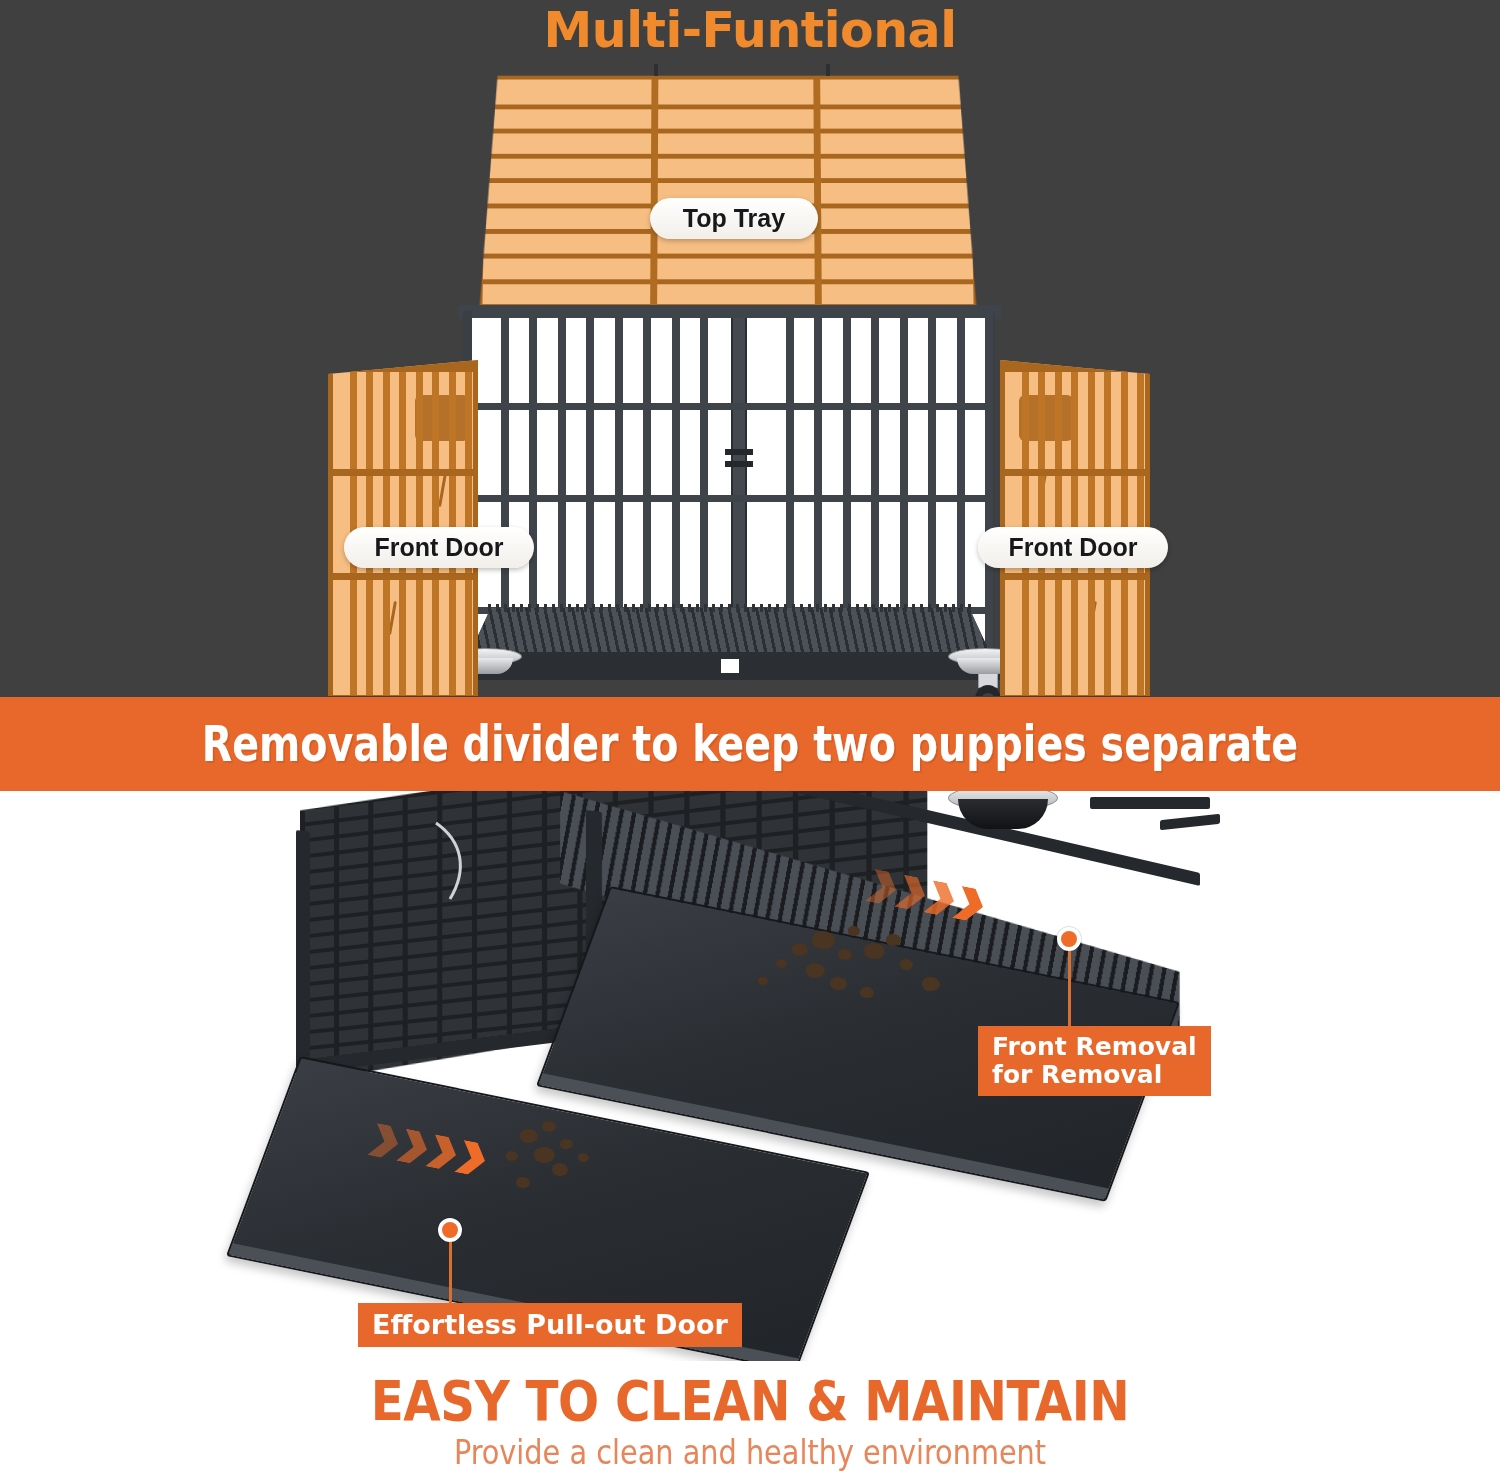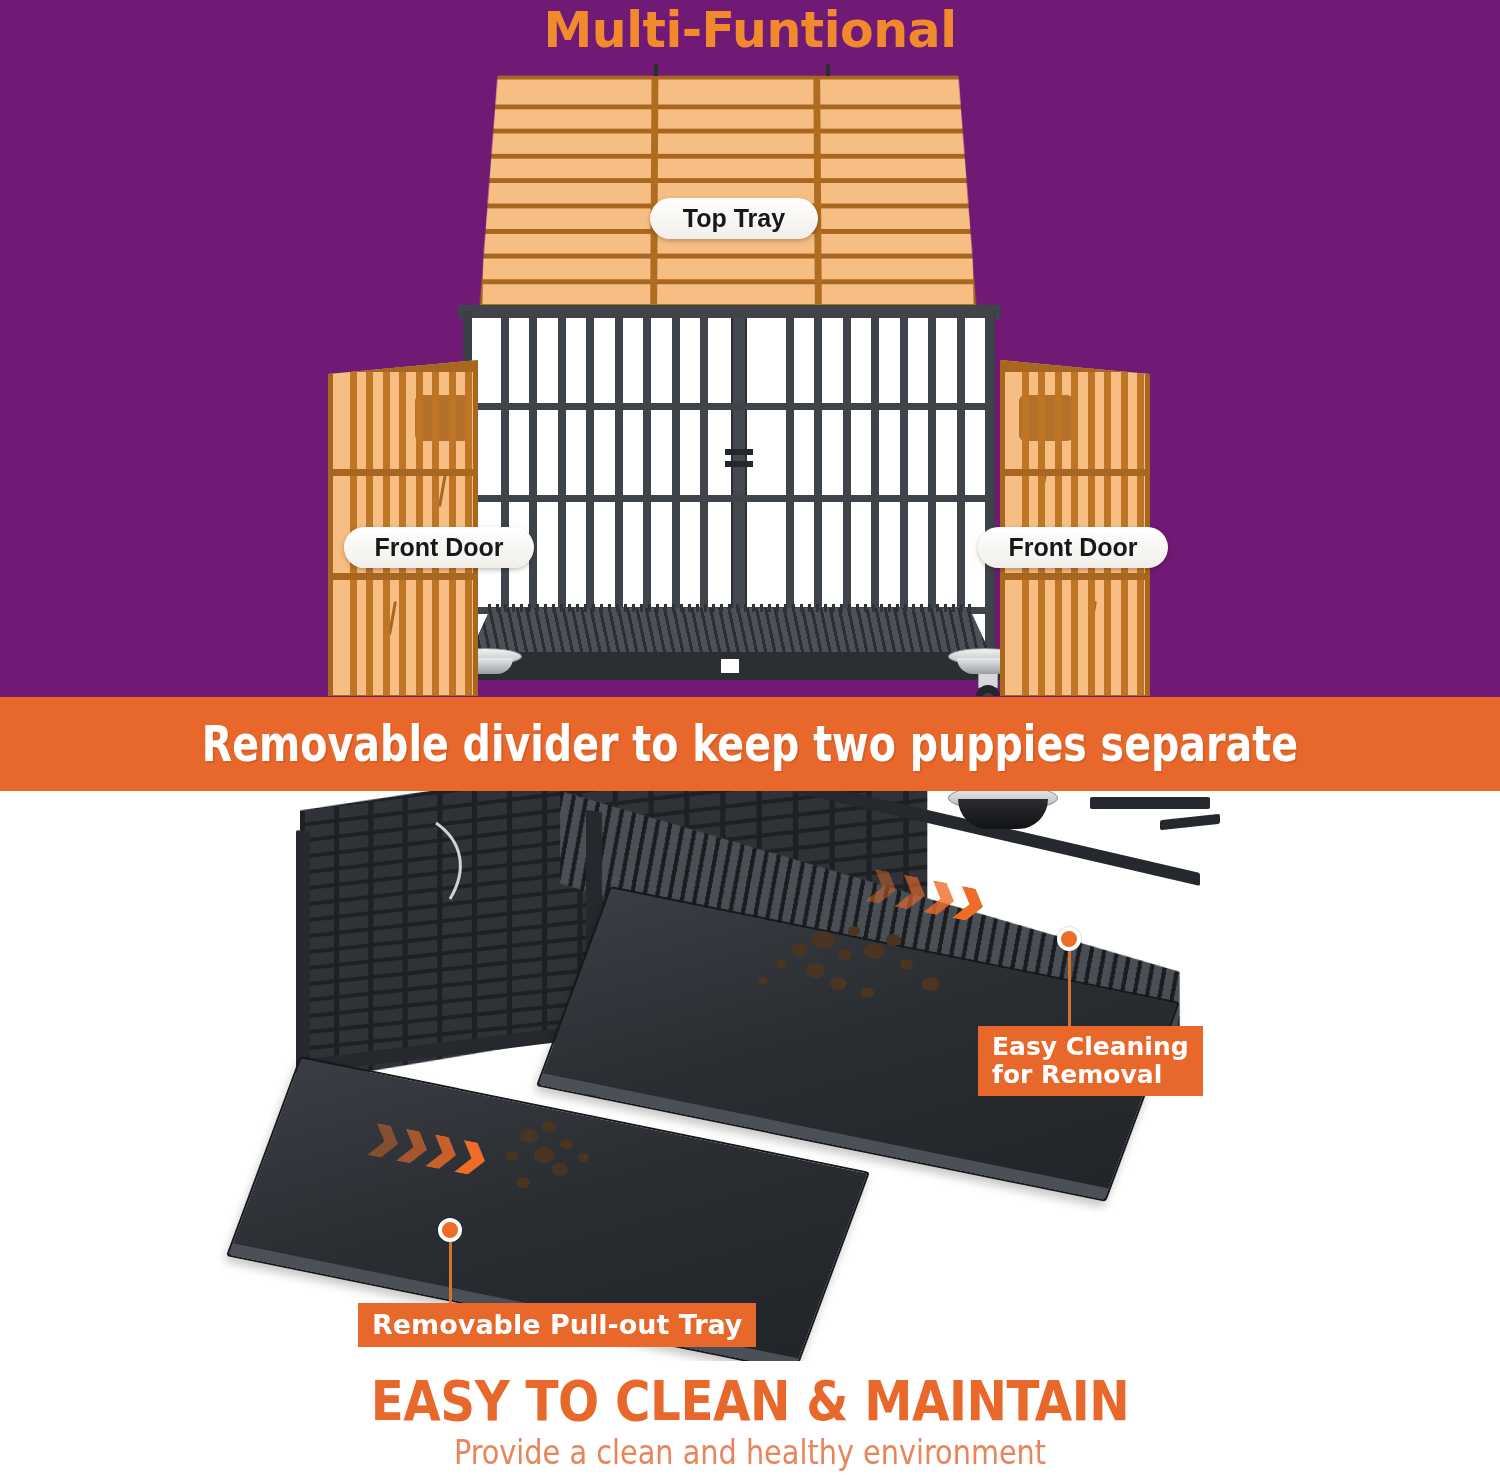--- a/index.html
+++ b/index.html
@@ -2,21 +2,21 @@
 <html><head>
 <meta charset="utf-8">
 <style>
   * { box-sizing: border-box; margin: 0; padding: 0; }
   html, body {
     width: 1500px; height: 1478px;
     background: #ffffff;
     font-family: "Liberation Sans", sans-serif;
     overflow: hidden;
   }
-  #page { position: relative; width: 1500px; height: 1258px; background: #701a75; }
+  #page { position: relative; width: 1500px; height: 1258px; background: #404040; }
 
   
   .title {
     position: absolute; left: 0; top: 2px; width: 1500px;
     text-align: center;
     font-size: 49px; font-weight: bold;
     letter-spacing: -0.5px;
     color: #F08A2C;
     font-family: "DejaVu Sans", sans-serif;
   }
@@ -443,26 +443,26 @@
     <div class="debris" style="left:560px; top:348px; width:13px; height:10px;"></div>
     <div class="debris" style="left:506px; top:360px; width:12px; height:10px;"></div>
     <div class="debris" style="left:552px; top:372px; width:16px; height:13px;"></div>
     <div class="debris" style="left:578px; top:362px; width:11px; height:9px;"></div>
     <div class="debris" style="left:516px; top:386px; width:14px; height:11px;"></div>
   </div>
 
   <div class="dot" style="left:1057px; top:927px;"></div>
   <div class="leader" style="left:1068px; top:951px; height:78px;"></div>
   <div class="tag tag-removal">
-    <span>Easy Cleaning</span>
+    <span>Front Removal</span>
     <span>for Removal</span>
   </div>
 
   <div class="dot" style="left:438px; top:1218px;"></div>
   <div class="leader" style="left:449px; top:1242px; height:64px;"></div>
   <div class="tag tag-tray">
-    <span>Removable Pull-out Tray</span>
+    <span>Effortless Pull-out Door</span>
   </div>
 
   <div class="foot-head">EASY TO CLEAN &amp; MAINTAIN</div>
   <div class="foot-sub">Provide a clean and healthy environment</div>
 
 </div>
 
 </body></html>

